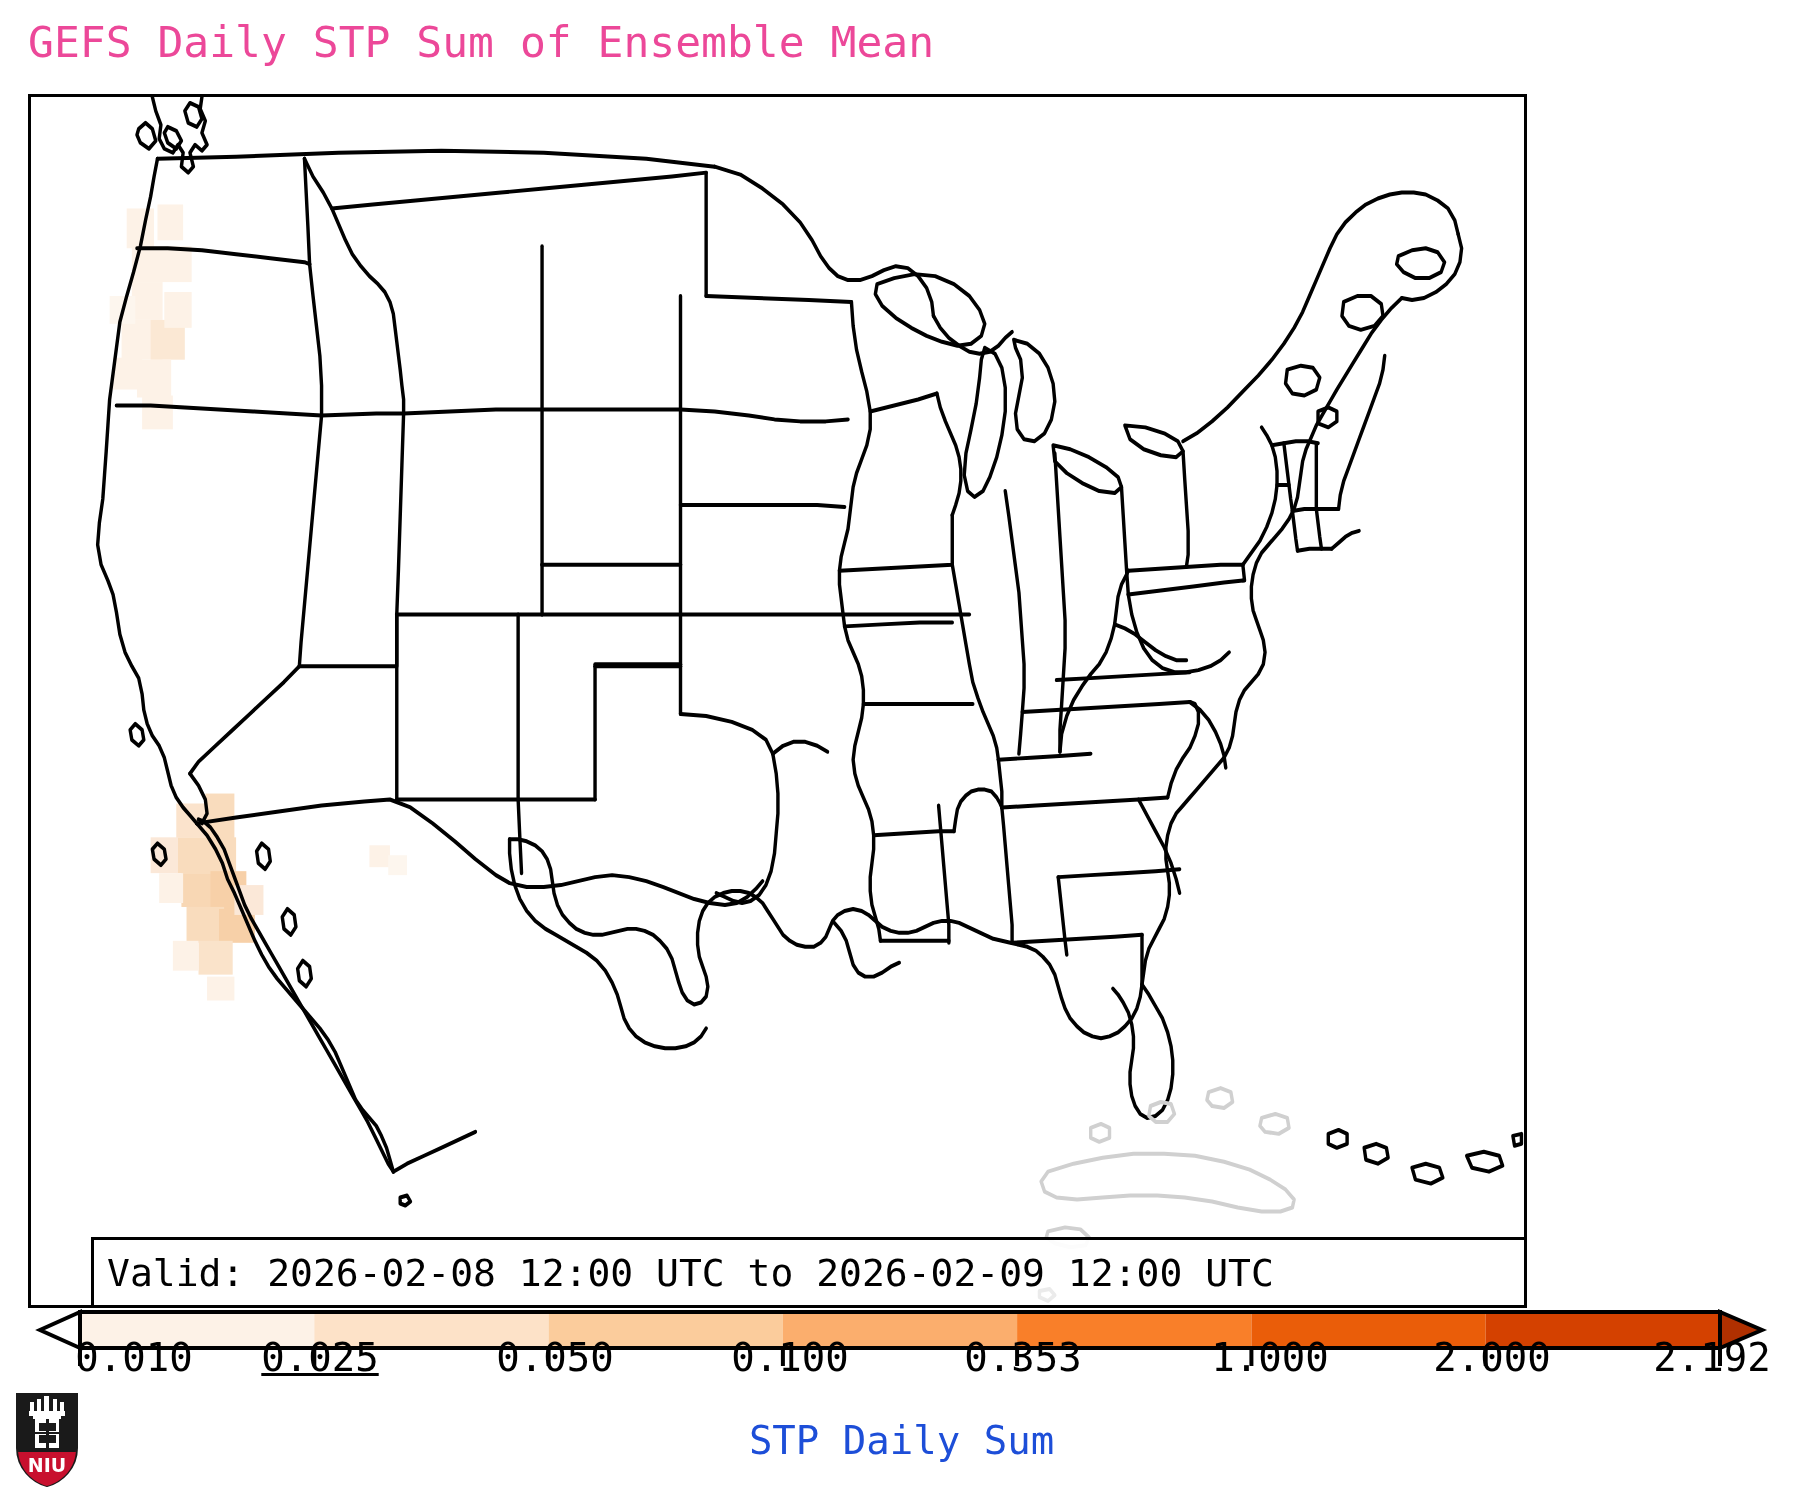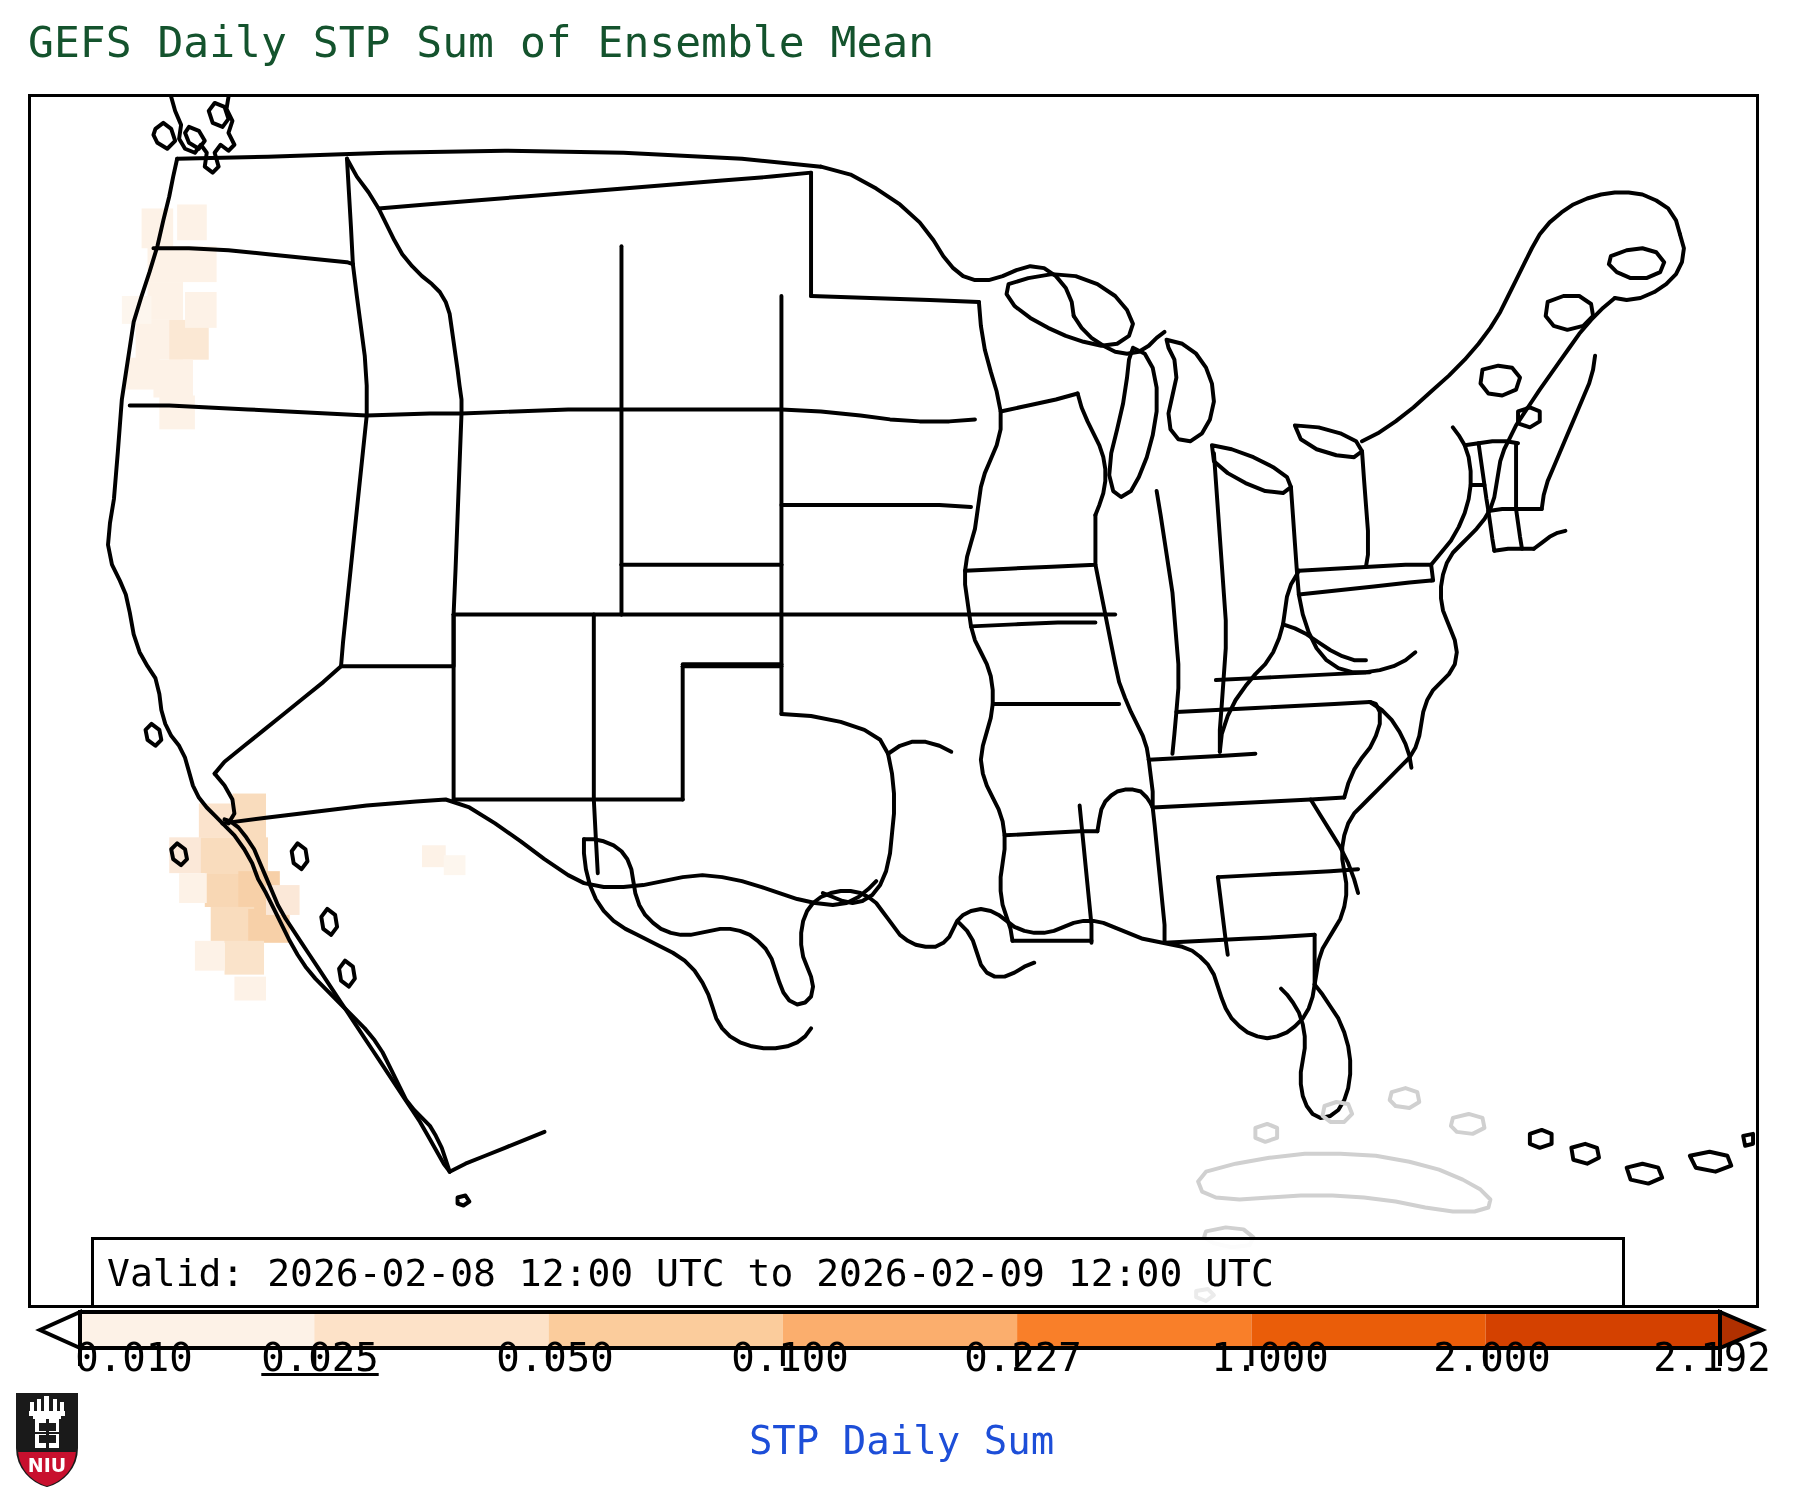--- a/index.html
+++ b/index.html
@@ -17,31 +17,31 @@
   }
 
   
   #chart-title {
     position: absolute;
     left: 28px;
     top: 16px;
     font-size: 43px;
     line-height: 52px;
     letter-spacing: 0px;
-    color: #14532d;
+    color: #ec4899;
     white-space: nowrap;
     font-weight: 400;
   }
 
   
   #map-frame {
     position: absolute;
     left: 28px;
     top: 94px;
-    width: 1731px;
+    width: 1499px;
     height: 1214px;
     border: 3px solid #000000;
     box-sizing: border-box;
     background: #ffffff;
     overflow: hidden;
   }
   #map-canvas {
     position: absolute;
     left: 0; top: 0;
     width: 100%;
@@ -510,21 +510,21 @@
       <line x1="1485.7" y1="40" x2="1485.7" y2="58"></line>
       <line x1="1720" y1="40" x2="1720" y2="58"></line>
     </g>
   </svg>
 
   <div id="colorbar-ticklabels">
     <span class="cb-ticklabel" style="left:134px;">0.010</span>
     <span class="cb-ticklabel" style="left:320px;text-decoration:underline;">0.025</span>
     <span class="cb-ticklabel" style="left:555px;">0.050</span>
     <span class="cb-ticklabel" style="left:790px;">0.100</span>
-    <span class="cb-ticklabel" style="left:1023px;">0.227</span>
+    <span class="cb-ticklabel" style="left:1023px;">0.353</span>
     <span class="cb-ticklabel" style="left:1258px;margin-left:12px;">1.000</span>
     <span class="cb-ticklabel" style="left:1492px;">2.000</span>
     <span class="cb-ticklabel" style="left:1712px;">2.192</span>
   </div>
 </div>
 
 <div id="colorbar-axis-label">STP Daily Sum</div>
 
 <div id="niu-logo">
   <svg width="66" height="96" viewBox="0 0 66 96">

